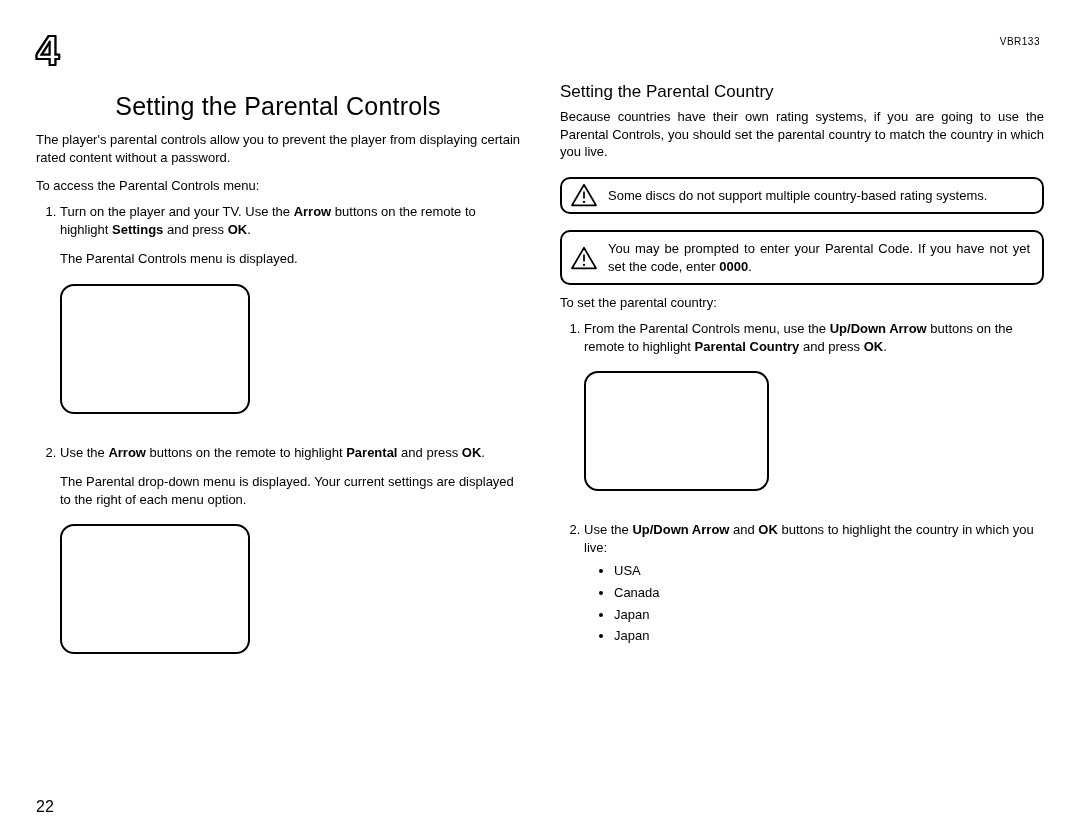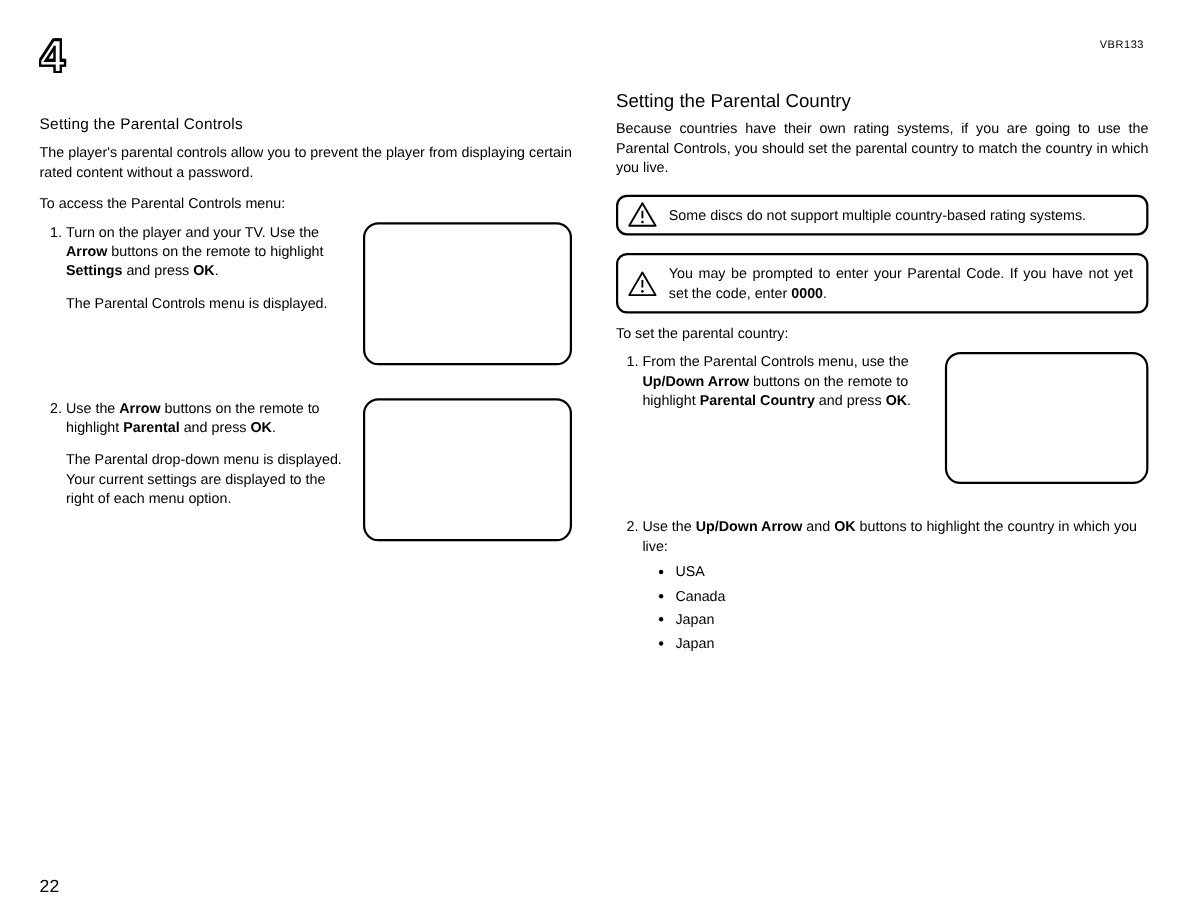--- a/index.html
+++ b/index.html
@@ -42,24 +42,25 @@
   }
   .model {
     position: absolute;
     top: 36px;
     right: 40px;
     font-size: 10px;
     letter-spacing: 0.5px;
   }
   h1.section {
     font-family: "Helvetica Neue Condensed", "Arial Narrow", Arial, sans-serif;
-    font-size: 14px;
+    font-size: 25px;
     font-weight: 400;
-    margin: 20px 0 10px 0;
+    margin: 8px 0 10px 0;
     letter-spacing: 0.2px;
+    text-align: center;
   }
   h2.sub {
     font-size: 17px;
     font-weight: 400;
     margin: 0 0 6px 0;
   }
   p.body {
     margin: 0 0 12px 0;
     line-height: 1.35;
     text-align: justify;
@@ -72,20 +73,21 @@
     margin: 0;
   }
   ol.steps > li {
     margin-bottom: 30px;
     position: relative;
   }
   .step-row {
     display: flex;
     gap: 16px;
     align-items: flex-start;
+    flex-direction: column;
   }
   .step-text {
     flex: 1;
     line-height: 1.35;
   }
   .result {
     margin-top: 12px;
   }
   .screen-ph {
     width: 190px;

